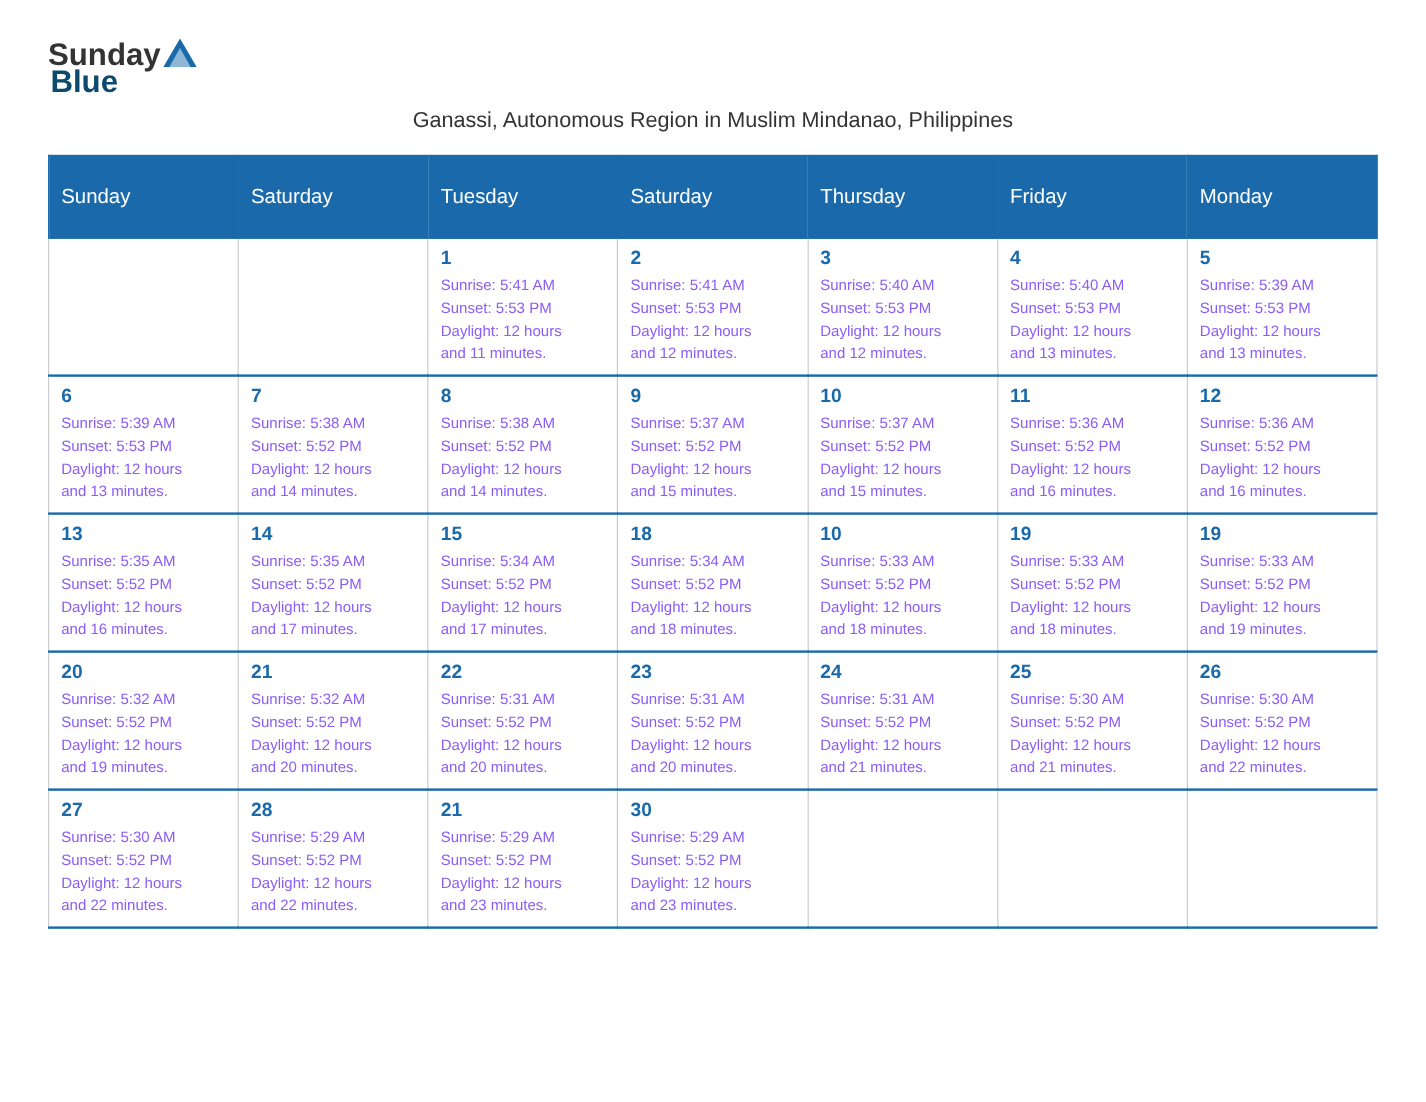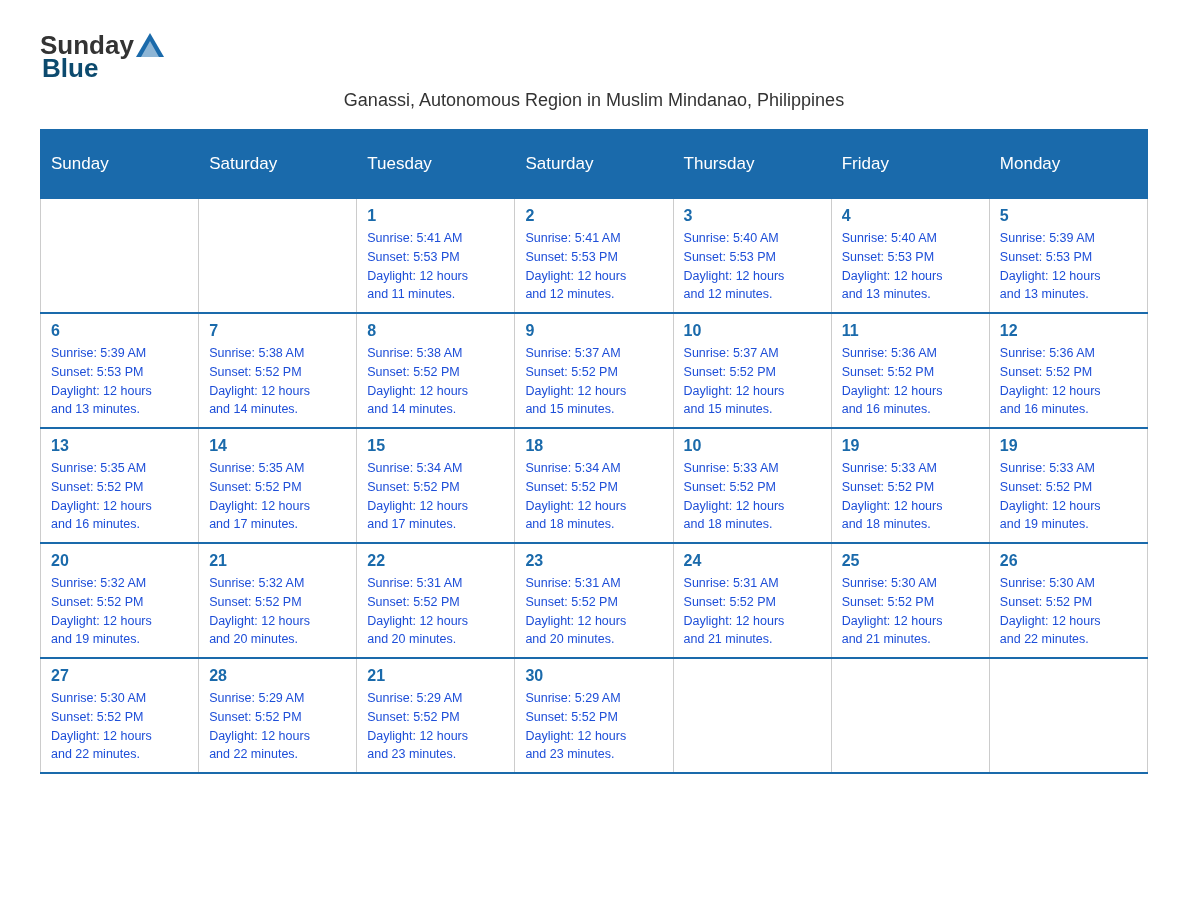--- a/index.html
+++ b/index.html
@@ -70,21 +70,21 @@
     }
     .day-number {
       font-size: 16px;
       color: #1a6aab;
       font-weight: bold;
       display: block;
       margin-bottom: 4px;
     }
     .day-info {
       font-size: 12.5px;
-      color: #1d4ed8;
+      color: #8b5cf6;
       line-height: 1.5;
     }
     tbody tr td:first-child .day-number,
     tbody tr td:last-child .day-number {
       color: #1a6aab;
     }
     .empty-cell {
       background: #fff;
     }
     tbody tr {

